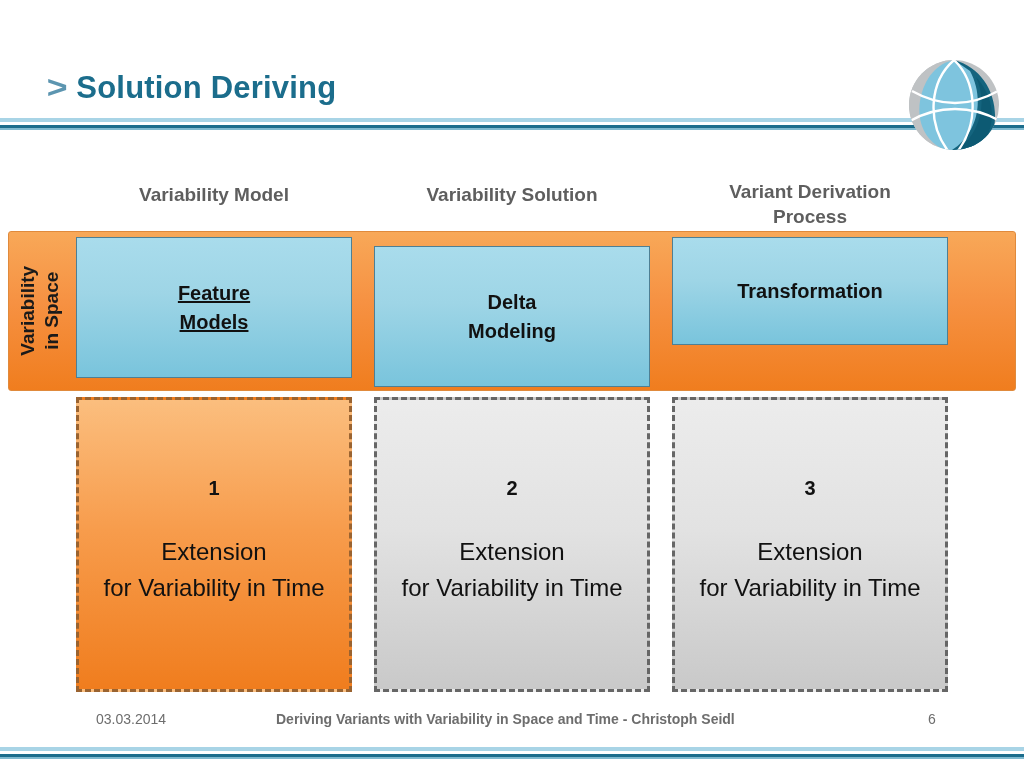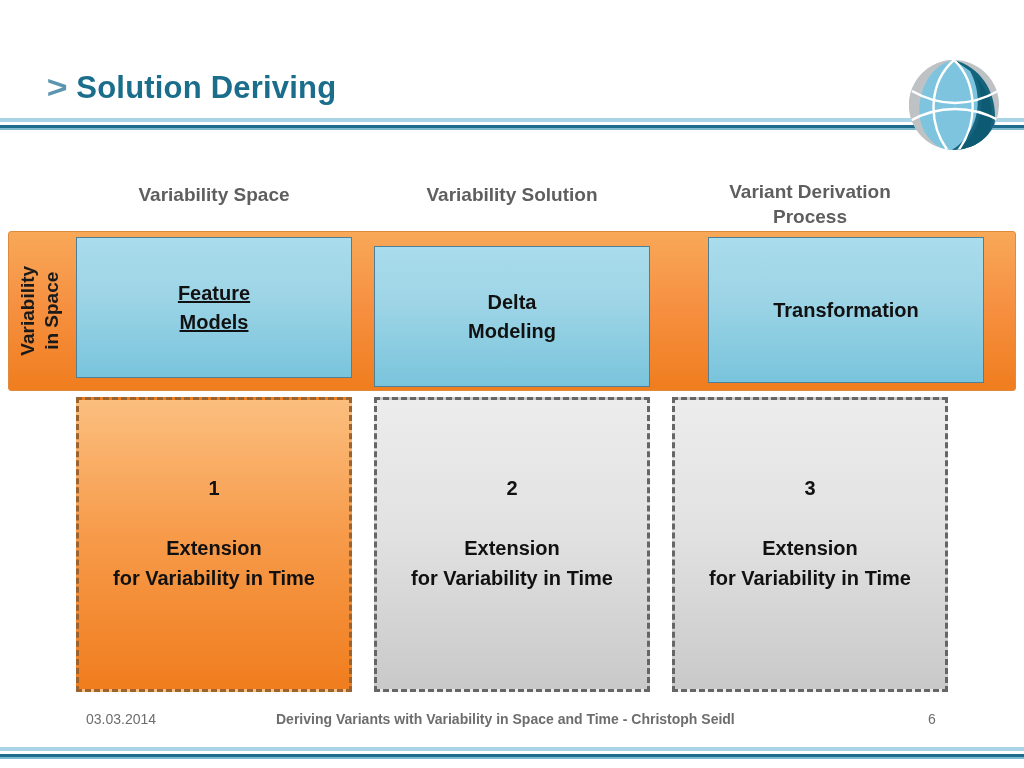--- a/index.html
+++ b/index.html
@@ -113,21 +113,21 @@
     align-items: center;
     justify-content: center;
     text-align: center;
     font-size: 20px;
     font-weight: bold;
     color: #111111;
     line-height: 1.45;
   }
   #blue-box-0 { left: 76px;  top: 237px; width: 276px; height: 141px; text-decoration: underline; }
   #blue-box-1 { left: 374px; top: 246px; width: 276px; height: 141px; }
-  #blue-box-2 { left: 672px; top: 237px; width: 276px; height: 146px; margin-left: 36px; }
+  #blue-box-2 { left: 672px; top: 237px; width: 276px; height: 108px; }
 
   
   .ext-box {
     position: absolute;
     top: 397px;
     width: 276px;
     height: 295px;
     box-sizing: border-box;
     border: 3px dashed #6b6b6b;
     display: flex;
@@ -152,36 +152,36 @@
     border-color: #666666;
   }
   .ext-number {
     margin-top: 77px;
     font-size: 20px;
     font-weight: bold;
     color: #111111;
   }
   .ext-caption {
     margin-top: 34px;
-    font-size: 20px;
-    font-weight: bold;
+    font-size: 24px;
+    font-weight: normal;
     color: #111111;
     line-height: 1.48;
     width: 100%;
   }
 
   
   .footer-text {
     position: absolute;
     top: 711px;
     font-size: 14px;
     color: #6d6d6d;
     white-space: nowrap;
   }
-  #footer-date   { left: 86px; text-align: center; }
+  #footer-date   { left: 96px; text-align: center; }
   #footer-center { left: 276px; font-weight: bold; }
   #footer-page   { left: 928px; }
 </style>
 </head>
 <body>
 
 <div id="slide-title">
   <span id="title-chevron">&gt;</span><span>Solution Deriving</span>
 </div>
 
@@ -204,21 +204,21 @@
       <path d="M54 5 C 88 14, 104 52, 90 86 C 80 97, 62 99, 52 95 C 76 80, 86 46, 70 16 Z" fill="#14647e"></path>
       <path d="M76 22 C 96 44, 96 70, 82 90 C 74 96, 64 97, 58 94 C 80 78, 88 48, 76 22 Z" fill="#0d5a73"></path>
       <path d="M54 5 C 30 26, 26 66, 48 96" fill="none" stroke="#ffffff" stroke-width="2.4"></path>
       <path d="M54 5 C 76 26, 80 66, 58 96" fill="none" stroke="#ffffff" stroke-width="2.4"></path>
       <path d="M12 36 C 40 52, 70 52, 98 36" fill="none" stroke="#ffffff" stroke-width="2.4"></path>
       <path d="M10 66 C 38 50, 72 50, 100 66" fill="none" stroke="#ffffff" stroke-width="2.4"></path>
     </g>
   </svg>
 </div>
 
-<div class="col-header" id="col-header-0">Variability Space</div>
+<div class="col-header" id="col-header-0">Variability Model</div>
 <div class="col-header" id="col-header-1">Variability Solution</div>
 <div class="col-header" id="col-header-2">Variant Derivation<br>Process</div>
 
 <div id="space-row"></div>
 <div id="space-label">
   <span id="space-label-text">Variability<br>in Space</span>
 </div>
 
 <div class="blue-box" id="blue-box-0">Feature<br>Models</div>
 <div class="blue-box" id="blue-box-1">Delta<br>Modeling</div>

